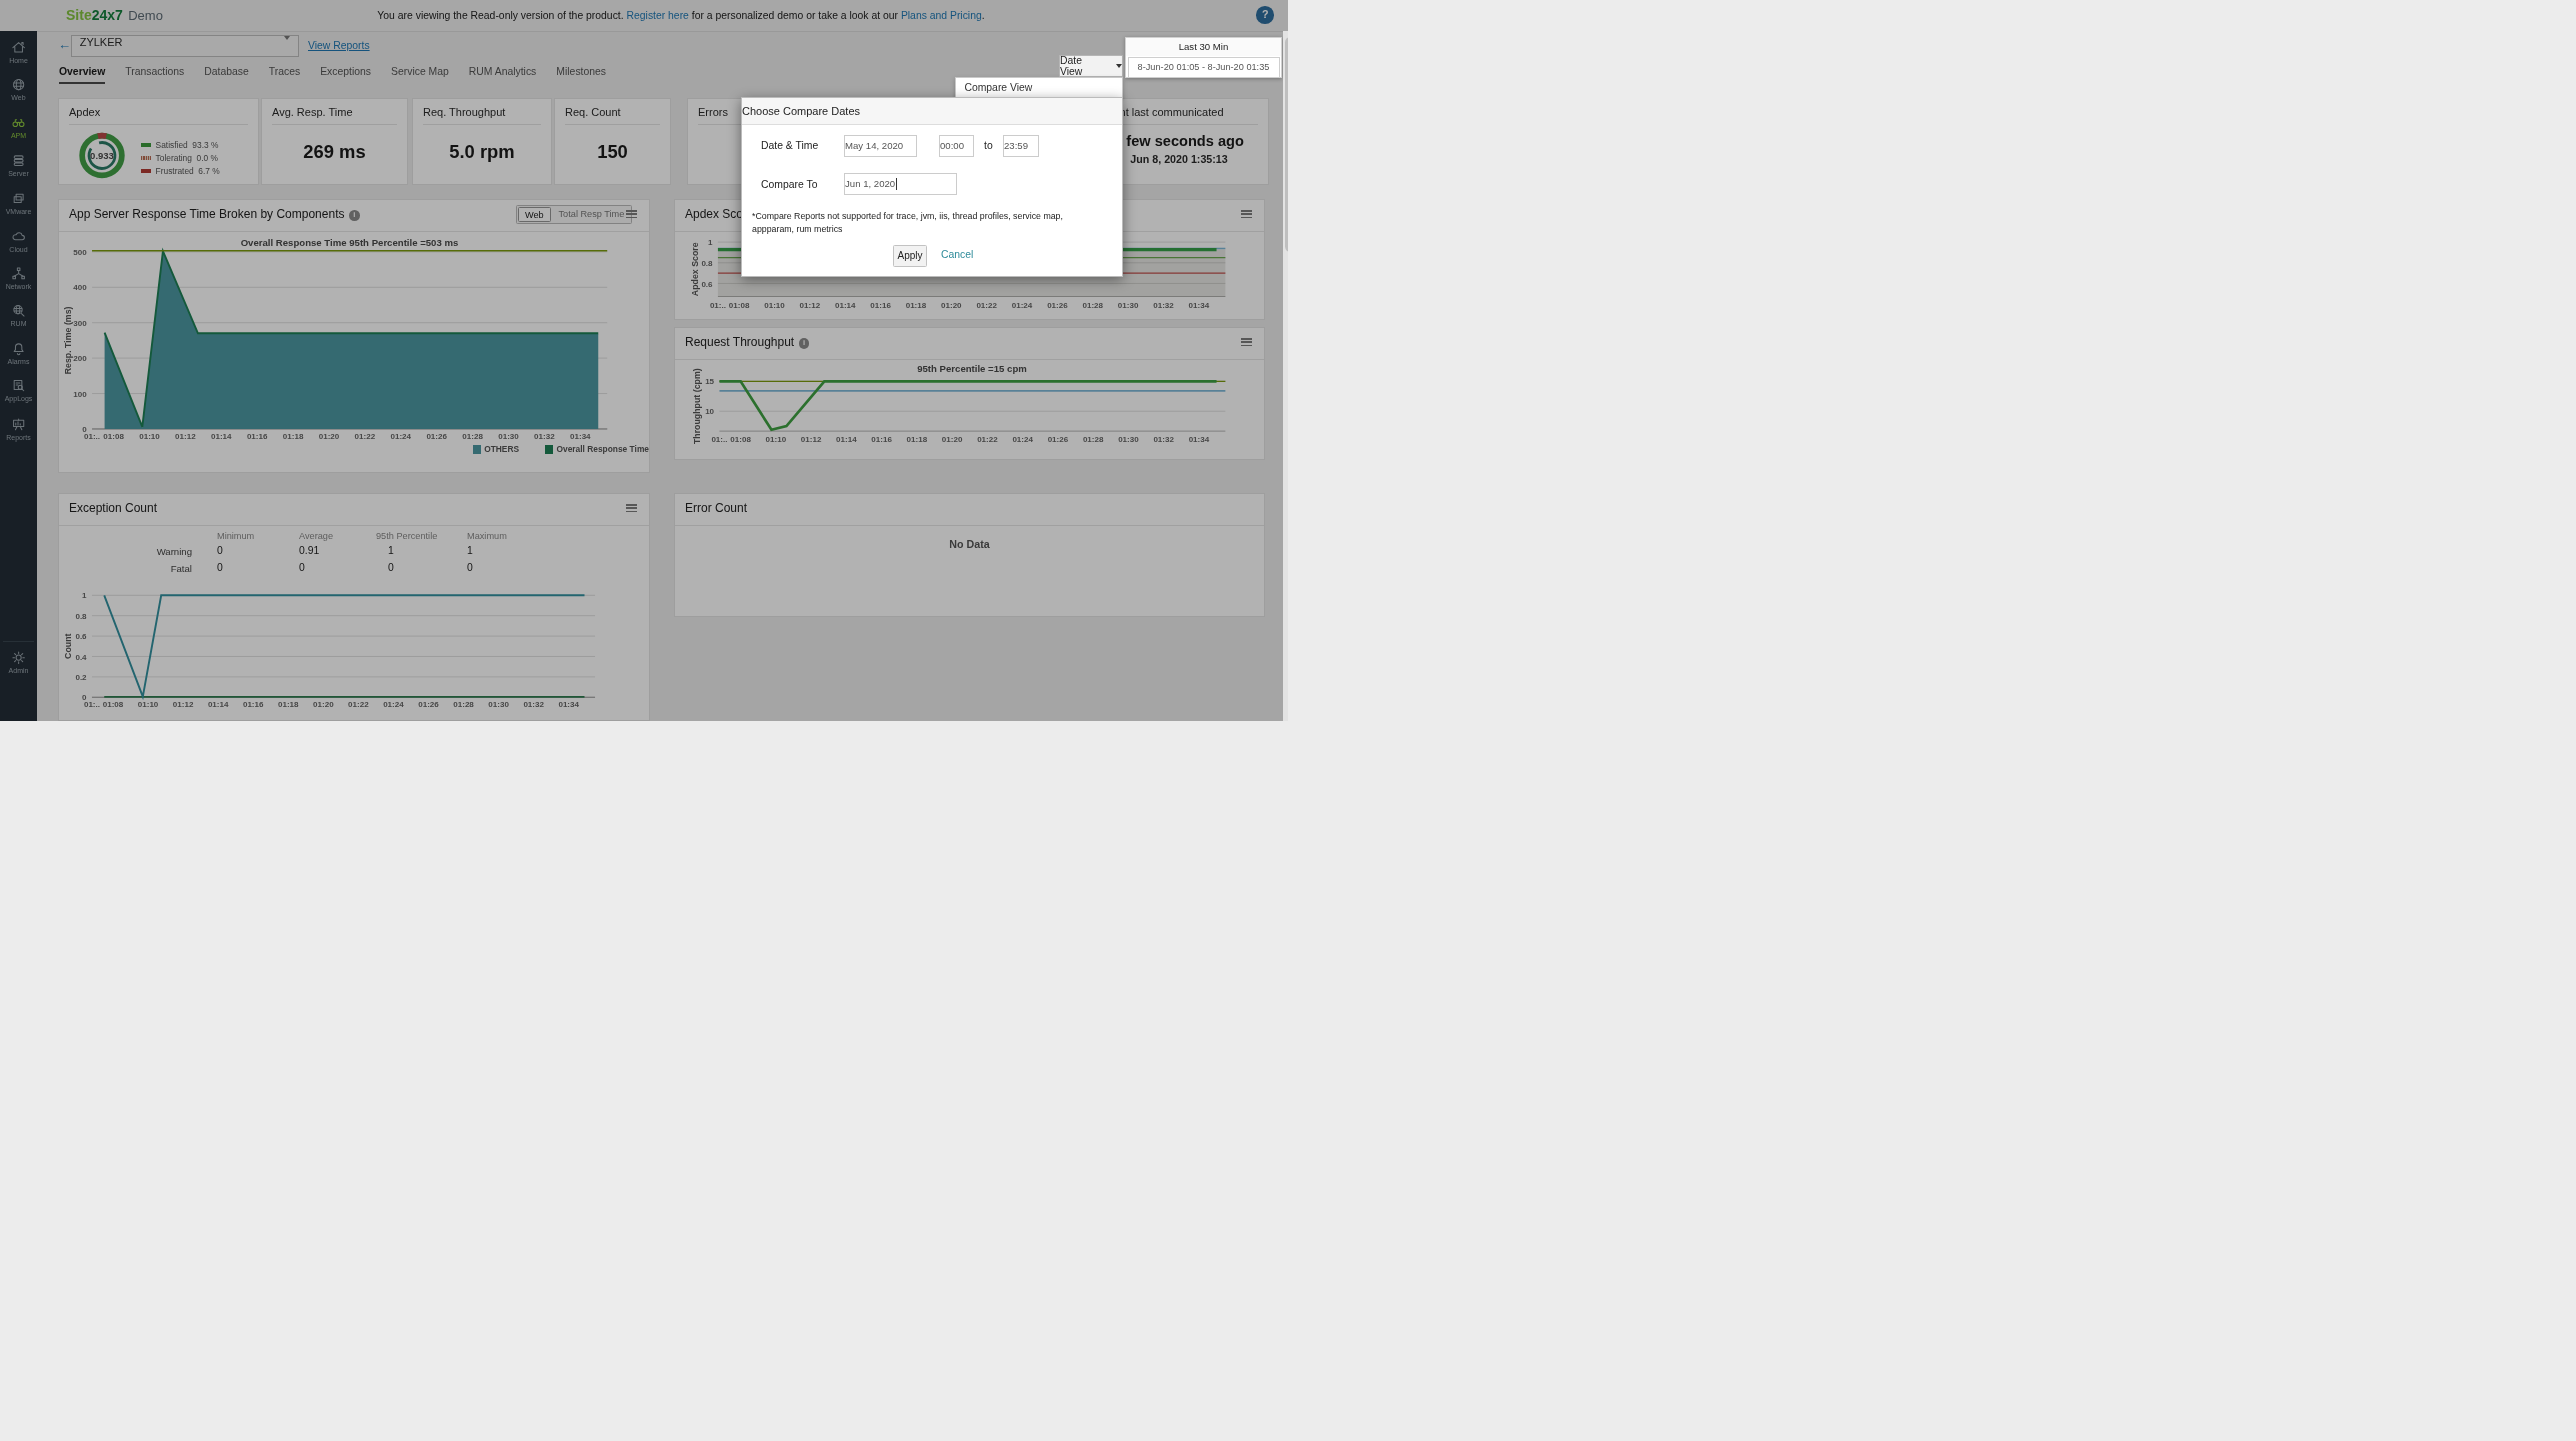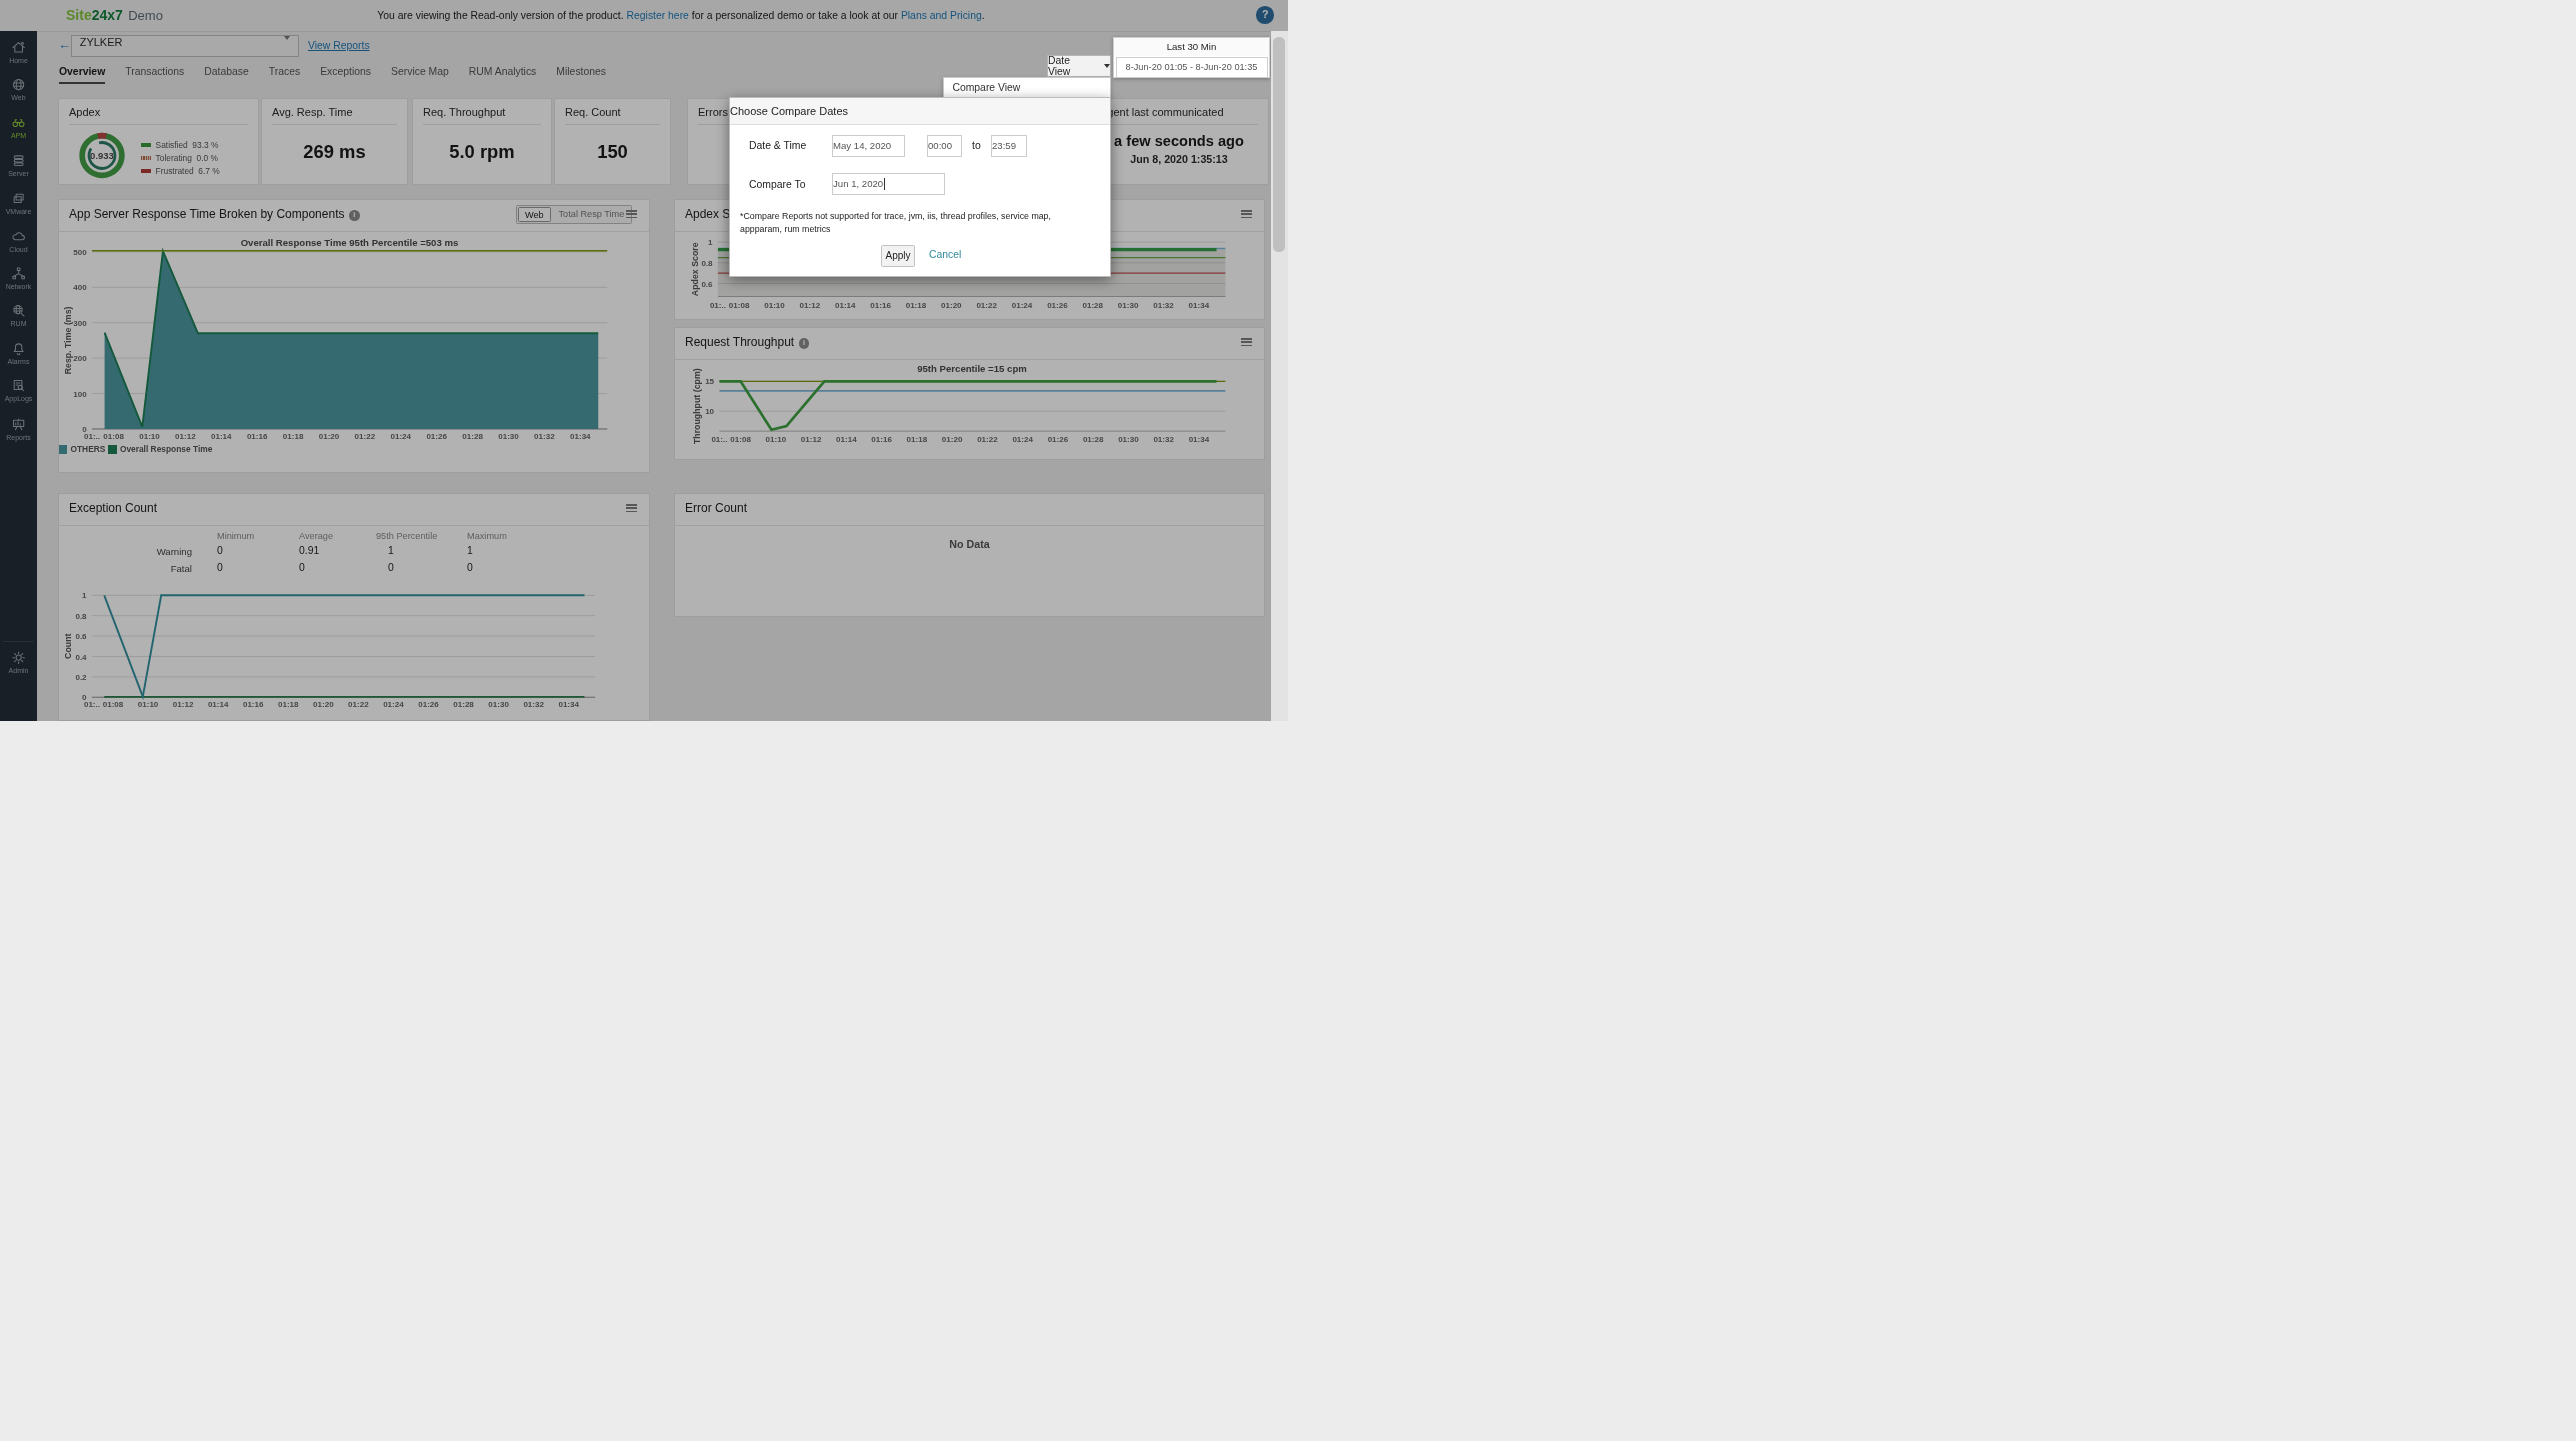--- a/index.html
+++ b/index.html
@@ -45,30 +45,30 @@
   .info-i{display:inline-block;width:10.7px;height:10.7px;border-radius:50%;background:#8b8b8b;color:#fff;
           font-size:7.7px;font-weight:bold;text-align:center;line-height:10.7px;vertical-align:0.8px;margin-left:4.6px;}
   .burger{position:absolute;width:10.7px;height:8.4px;display:flex;flex-direction:column;justify-content:space-between;cursor:pointer;}
   .burger i{height:1.7px;background:#7d7d7d;display:block;}
   .chart-title{position:absolute;text-align:center;font-size:9.6px;font-weight:bold;color:#4a4a4a;}
   .chart text.tick{font:700 10.5px "Liberation Sans",sans-serif;fill:#666;}
   .chart text.ylab{font:700 11.5px "Liberation Sans",sans-serif;fill:#555;}
   #toggle-group{position:absolute;left:457px;top:5.4px;display:flex;border:0.8px solid #bbb;background:#f7f7f7;border-radius:1.5px;}
   #toggle-group .tg{font-size:9.2px;color:#777;padding:2.3px 7px;cursor:pointer;}
   #toggle-group .tg.active{background:#fff;border:0.8px solid #979797;border-radius:1.5px;margin:0.8px;padding:1.5px 6.1px;color:#222;}
-  #legend1{position:absolute;left:0;right:0;top:244px;display:flex;justify-content:flex-start;gap:3px;align-items:center;
+  #legend1{position:absolute;left:0;right:0;top:244px;display:flex;justify-content:flex-end;gap:26px;align-items:center;
            font-size:8.4px;font-weight:bold;color:#555;}
   #legend1 .sq{width:8.4px;height:8.4px;display:inline-block;margin-right:3.1px;vertical-align:-1.5px;}
   .exc-head{position:absolute;font-size:9.2px;color:#888;}
   .exc-cell{position:absolute;font-size:10.4px;color:#1e1e1e;}
   .exc-label{position:absolute;font-size:9.6px;color:#444;text-align:right;width:61px;}
   #no-data{position:absolute;left:0;right:0;top:44px;text-align:center;font-weight:bold;font-size:10.7px;color:#555;}
   
   #overlay{left:0;top:0;width:1288px;height:721px;background:rgba(0,0,0,0.30);z-index:40;}
-  .float{z-index:60;}
+  .float{z-index:60;margin-left:12px;}
   #date-view-btn{left:1047px;top:55px;width:64px;height:22px;background:#f2f2f2;border:0.8px solid #b5b5b5;
                  display:flex;align-items:center;justify-content:center;gap:14px;font-size:10.4px;color:#1e1e1e;box-sizing:border-box;cursor:pointer;}
   #date-view-btn .caret{width:0;height:0;border-left:3.5px solid transparent;border-right:3.5px solid transparent;border-top:4.2px solid #333;}
   #dropdown{left:943px;top:77px;width:168px;height:21.5px;background:#fff;border:0.8px solid #c9c9c9;
             box-shadow:0 1.5px 4.6px rgba(0,0,0,0.25);display:flex;align-items:center;padding-left:8.4px;font-size:10.4px;color:#333;box-sizing:border-box;cursor:pointer;}
   #last30{left:1113px;top:37px;width:157px;height:41px;background:#fff;border:0.8px solid #d0d0d0;box-shadow:0 0.8px 3.8px rgba(0,0,0,0.3);box-sizing:border-box;}
   #last30 .hd{height:18.4px;line-height:18.4px;text-align:center;font-size:9.6px;color:#1e1e1e;background:#fafafa;}
   #last30 .rng{margin:0.8px 1.5px;border:0.8px solid #cfcfcf;height:18.4px;line-height:18.4px;text-align:center;font-size:9.2px;color:#555;cursor:pointer;}
   #dialog{left:729px;top:97px;width:382px;height:180px;background:#fff;border:0.8px solid #bbb;
           box-shadow:0 3.1px 12.3px rgba(0,0,0,0.45);box-sizing:border-box;}

